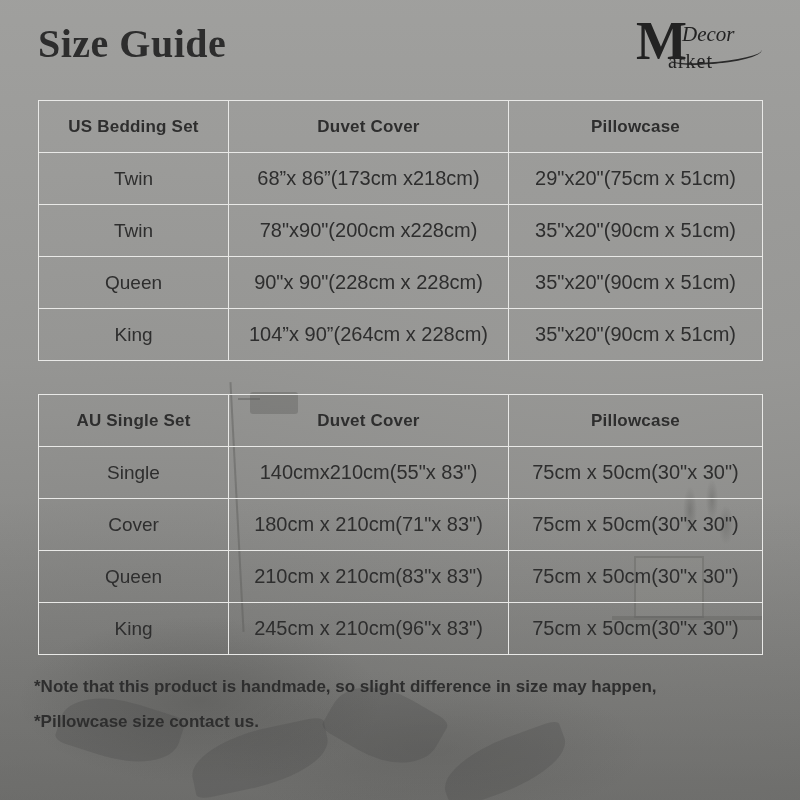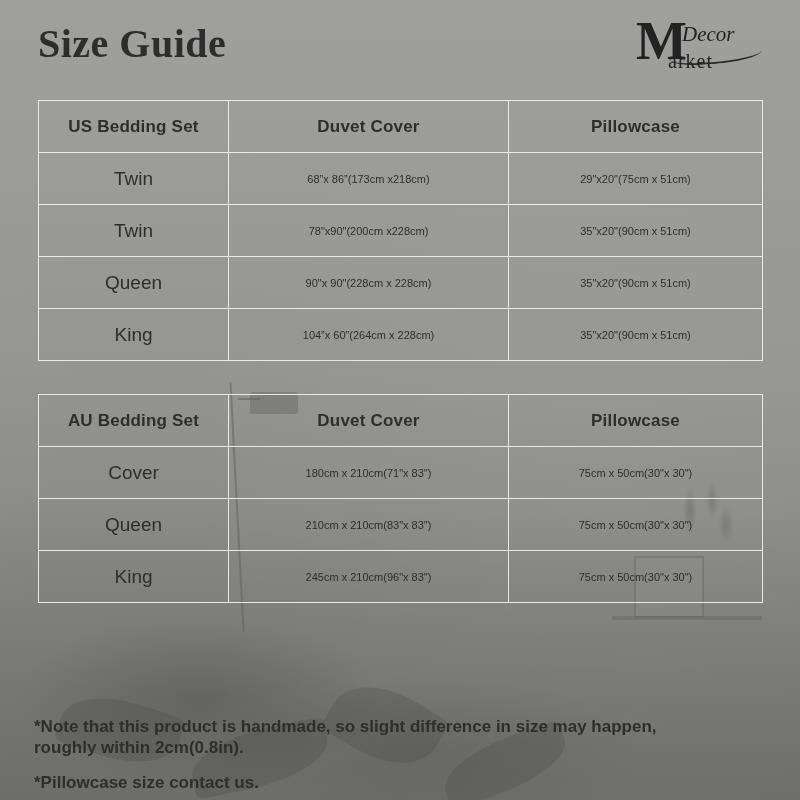--- a/index.html
+++ b/index.html
@@ -182,38 +182,37 @@
     vertical-align: middle;
     color: #2e2e2e;
     font-family: "Liberation Sans", sans-serif;
   }
   table.size-table th {
     font-size: 17px;
     font-weight: bold;
     letter-spacing: 0.2px;
   }
   table.size-table td {
-    font-size: 11px;
+    font-size: 20px;
     font-weight: normal;
   }
   table.size-table td.label {
     font-size: 19px;
   }
   col.c1 { width: 190px; }
   col.c2 { width: 280px; }
   col.c3 { width: 254px; }
 
   
   .notes {
     position: absolute;
     left: 34px;
     top: 676px;
     width: 740px;
     color: #2e2e2e;
-    margin-top: 40px;
   }
   .note-line {
     font-size: 17px;
     font-weight: bold;
     line-height: 21px;
     font-family: "Liberation Sans", sans-serif;
   }
   .note-2 {
     margin-top: 14px;
   }
@@ -270,57 +269,61 @@
         <td>78"x90"(200cm x228cm)</td>
         <td>35"x20"(90cm x 51cm)</td>
       </tr>
       <tr>
         <td class="label">Queen</td>
         <td>90"x 90"(228cm x 228cm)</td>
         <td>35"x20"(90cm x 51cm)</td>
       </tr>
       <tr>
         <td class="label">King</td>
-        <td>104”x 60”(264cm x 228cm)</td>
+        <td>104”x 90”(264cm x 228cm)</td>
         <td>35"x20"(90cm x 51cm)</td>
       </tr>
     </tbody>
   </table>
 
   <table class="size-table table-au">
     <colgroup>
         <col class="c1">
         <col class="c2">
         <col class="c3">
       </colgroup>
     <thead>
       <tr>
-        <th>AU Bedding Set</th>
+        <th>AU Single Set</th>
         <th>Duvet Cover</th>
         <th>Pillowcase</th>
       </tr>
     </thead>
     <tbody>
+      <tr>
+        <td class="label">Single</td>
+        <td>140cmx210cm(55"x 83")</td>
+        <td>75cm x 50cm(30"x 30")</td>
+      </tr>
       <tr>
         <td class="label">Cover</td>
         <td>180cm x 210cm(71"x 83")</td>
         <td>75cm x 50cm(30"x 30")</td>
       </tr>
       <tr>
         <td class="label">Queen</td>
         <td>210cm x 210cm(83"x 83")</td>
         <td>75cm x 50cm(30"x 30")</td>
       </tr>
       <tr>
         <td class="label">King</td>
         <td>245cm x 210cm(96"x 83")</td>
         <td>75cm x 50cm(30"x 30")</td>
       </tr>
     </tbody>
   </table>
 
   <div class="notes">
     <div class="note-line">*Note that this product is handmade, so slight  difference in size may happen,</div>
-    <div class="note-line">roughly within 2cm(0.8in).</div>
     <div class="note-line note-2">*Pillowcase size contact us.</div>
   </div>
 
 </div>
 
 </body></html>

